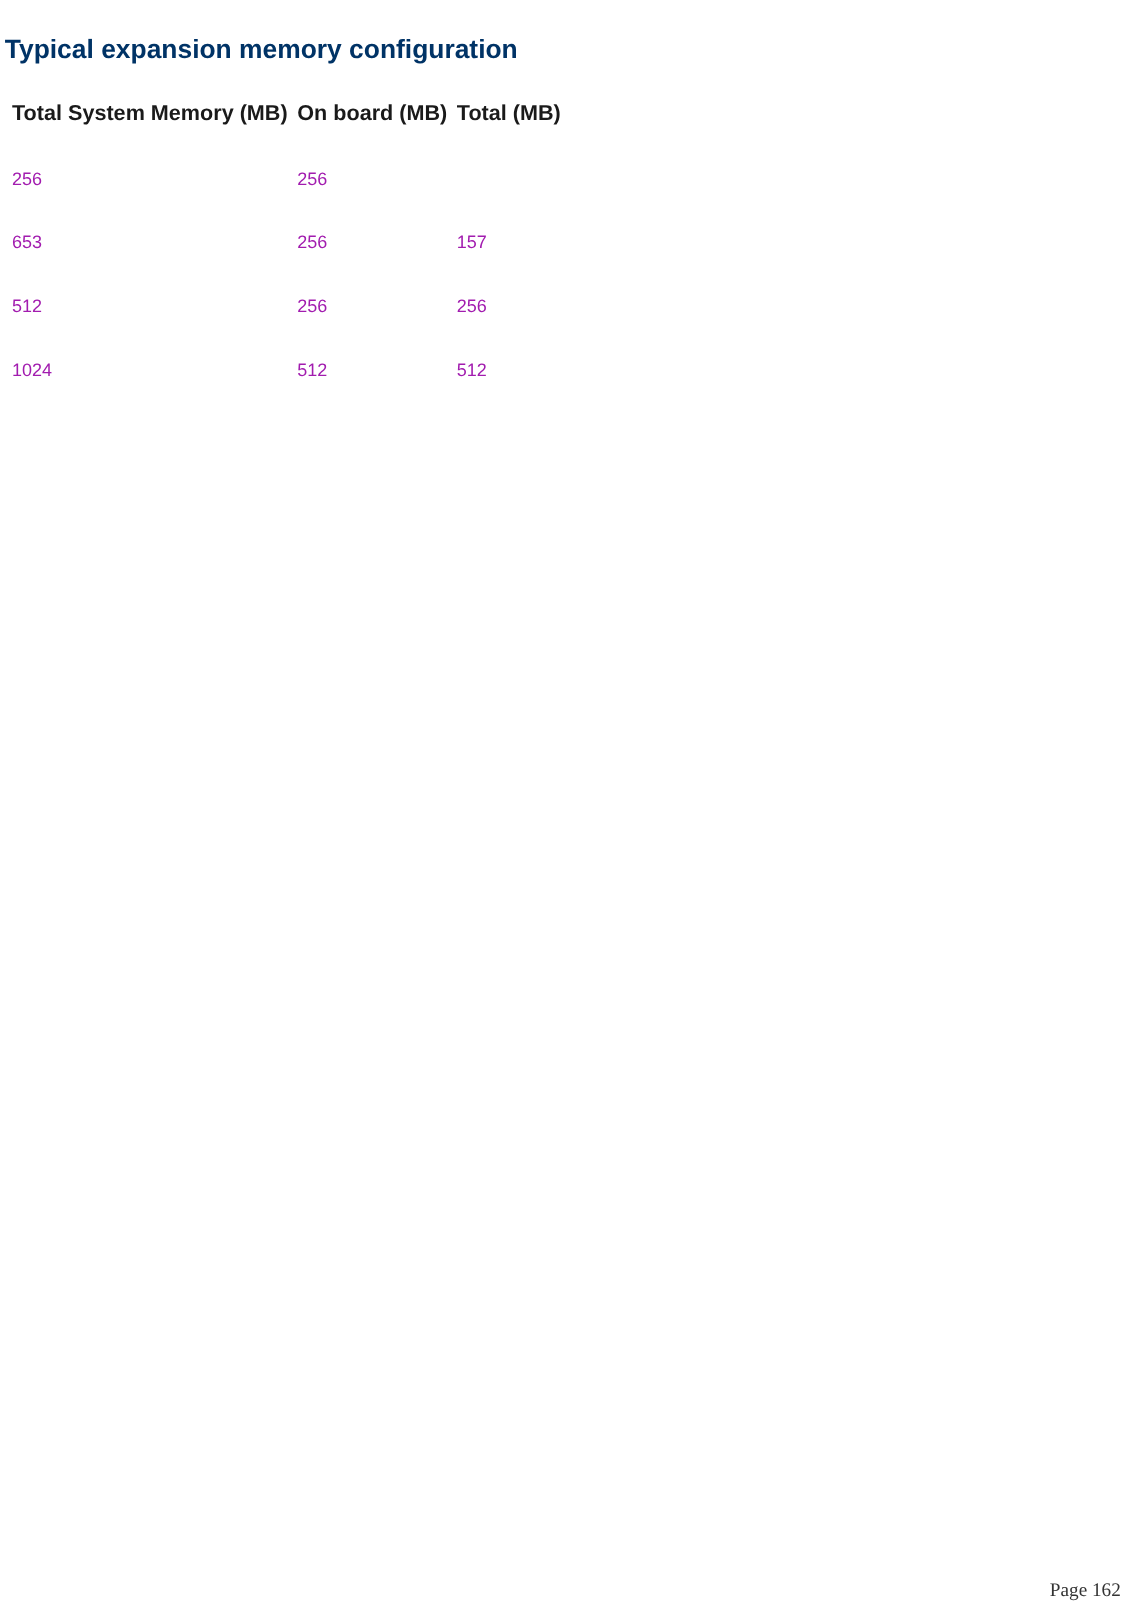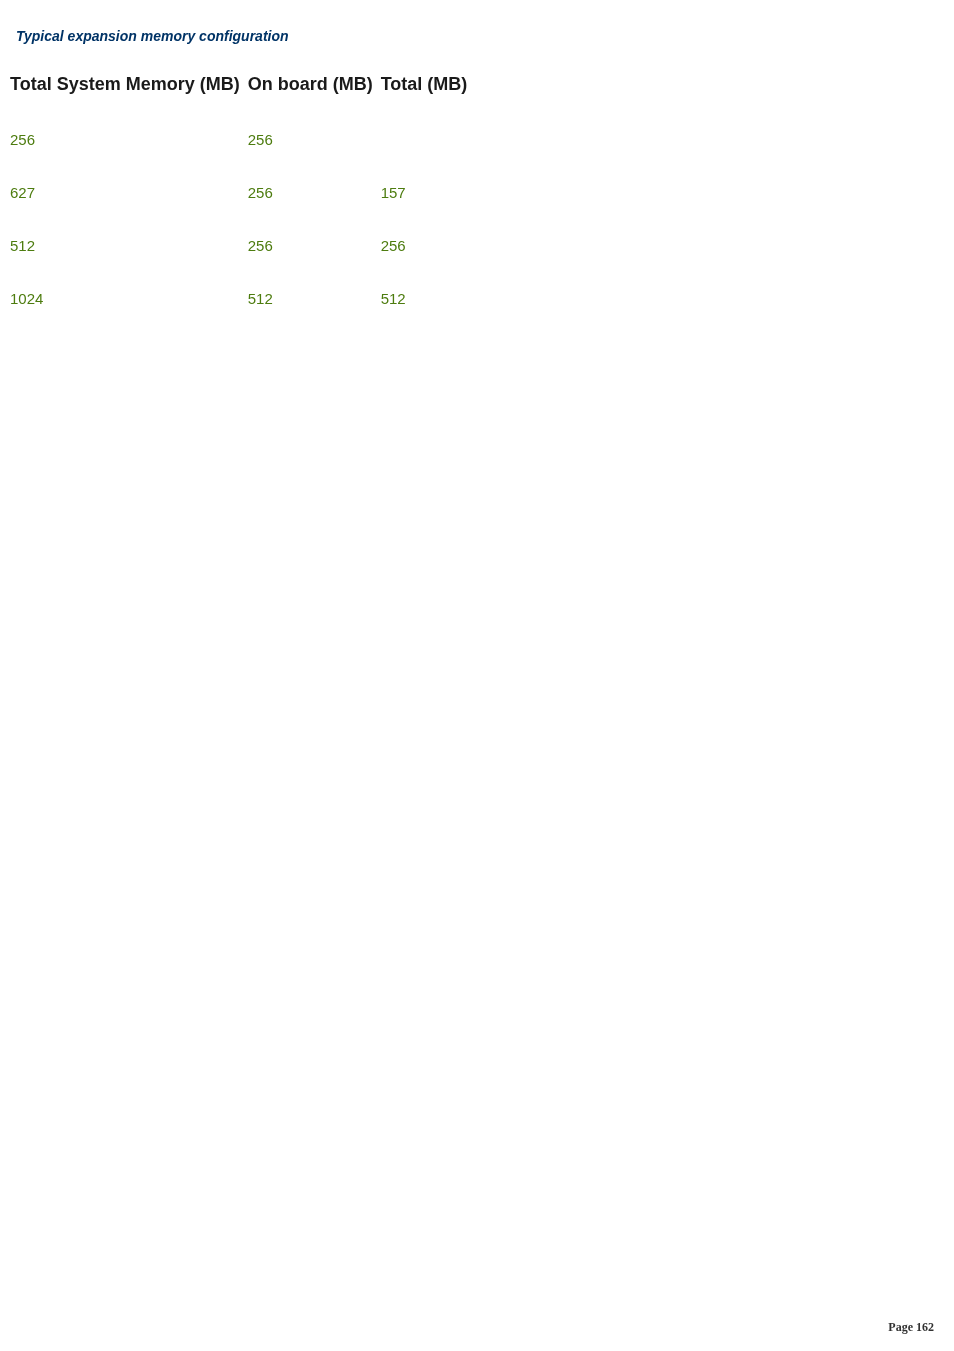--- a/index.html
+++ b/index.html
@@ -11,51 +11,50 @@
       font-family: Verdana, Geneva, sans-serif;
       background: #ffffff;
       width: 954px;
       height: 1351px;
       position: relative;
       color: #1a1a1a;
     }
     .page-title {
       color: #003366;
       font-weight: bold;
-      font-size: 14px;
-      padding: 28px 0 0 16px;
-      font-style: italic;
+      font-size: 22px;
+      padding: 28px 0 0 4px;
     }
     .table-wrap {
       padding: 30px 0 0 10px;
     }
     table {
       border-collapse: collapse;
     }
     th {
       text-align: left;
       font-weight: bold;
       font-size: 18px;
       color: #1a1a1a;
       padding: 0 8px 18px 0;
       white-space: nowrap;
     }
     td {
       font-size: 15px;
-      color: #4d7c0f;
+      color: #a21caf;
       padding: 18px 8px 18px 0;
       vertical-align: top;
     }
     .footer {
       position: absolute;
       bottom: 16px;
       right: 20px;
       font-family: "Times New Roman", Times, serif;
-      font-size: 12px;
-      font-weight: bold;
+      font-size: 16px;
+      font-weight: normal;
       color: #333;
     }
   </style>
 </head>
 <body>
 
 <h1 class="page-title">Typical expansion memory configuration</h1>
 
 <div class="table-wrap">
   <table>
@@ -66,21 +65,21 @@
         <th>Total (MB)</th>
       </tr>
     </thead>
     <tbody>
       <tr>
         <td>256</td>
         <td>256</td>
         <td></td>
       </tr>
       <tr>
-        <td>627</td>
+        <td>653</td>
         <td>256</td>
         <td>157</td>
       </tr>
       <tr>
         <td>512</td>
         <td>256</td>
         <td>256</td>
       </tr>
       <tr>
         <td>1024</td>

